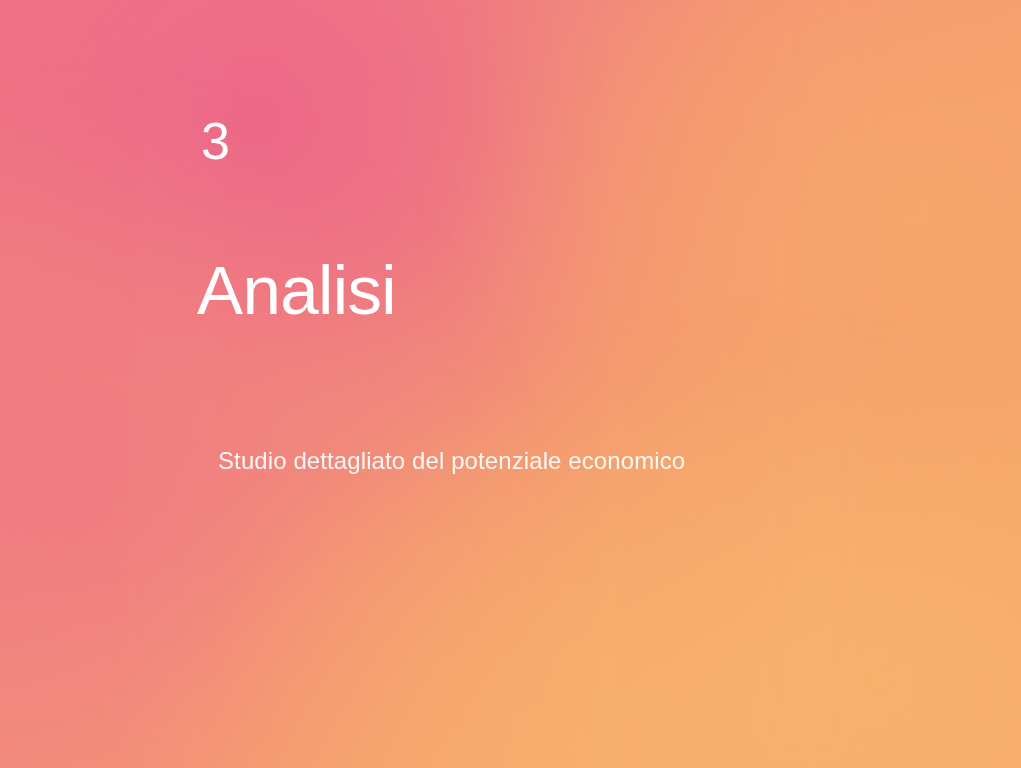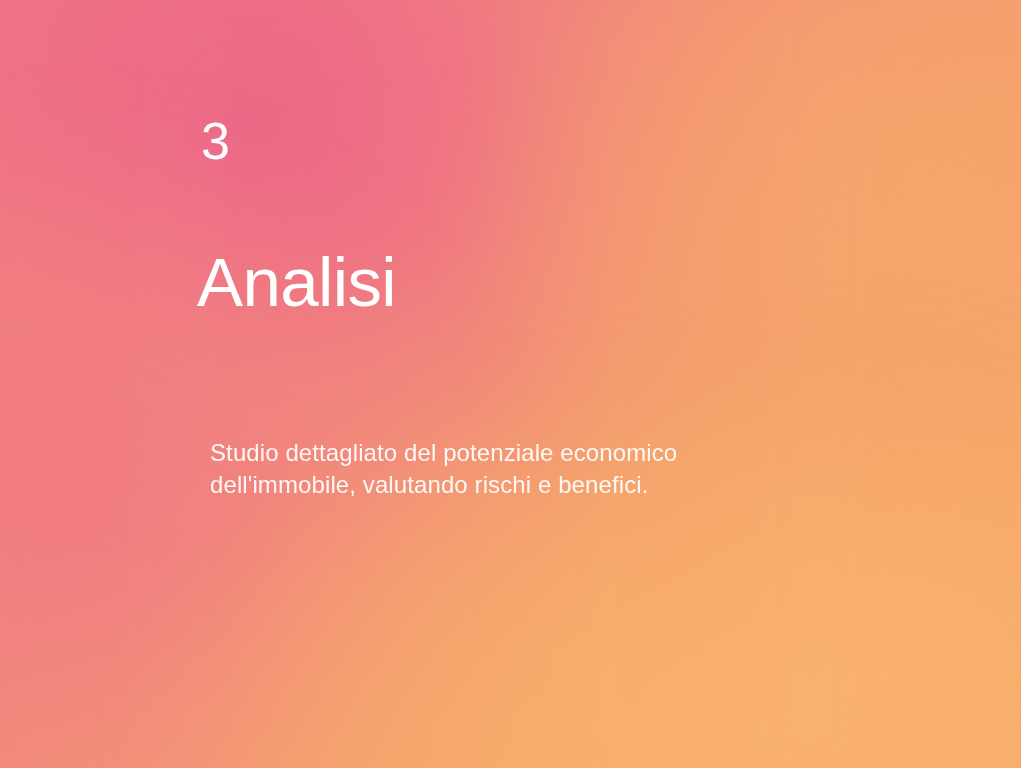--- a/index.html
+++ b/index.html
@@ -134,40 +134,40 @@
     font-size: 52px;
     line-height: 58px;
     font-weight: 300;
     letter-spacing: 0.2px;
     color: #FFFFFF;
     white-space: nowrap;
   }
 
   .slide-title {
     position: absolute;
-    top: 248px;
+    top: 256px;
     left: -4px;
     margin: 0;
     font-size: 69px;
     line-height: 70px;
     font-weight: 300;
     letter-spacing: -0.6px;
     color: #FFFFFF;
     white-space: nowrap;
   }
 
   .slide-title .title-line {
     display: block;
   }
 
   .slide-subtitle {
     position: absolute;
     top: 428px;
     left: 0;
-    margin: 9px;
+    margin: 17px;
     font-size: 24px;
     line-height: 32px;
     font-weight: 300;
     letter-spacing: 0.1px;
     color: rgba(255, 255, 255, 0.93);
     white-space: nowrap;
   }
 
   .slide-subtitle .subtitle-line {
     display: block;
@@ -188,17 +188,16 @@
   <div class="content">
 
     <div class="section-number">3</div>
 
     <h1 class="slide-title">
       <span class="title-line">Analisi</span>
     </h1>
 
     <p class="slide-subtitle">
       <span class="subtitle-line">Studio dettagliato del potenziale economico</span>
-      <span class="subtitle-line">dell'immobile, valutando rischi e benefici.</span>
     </p>
 
   </div>
 </div>
 
 </body></html>

